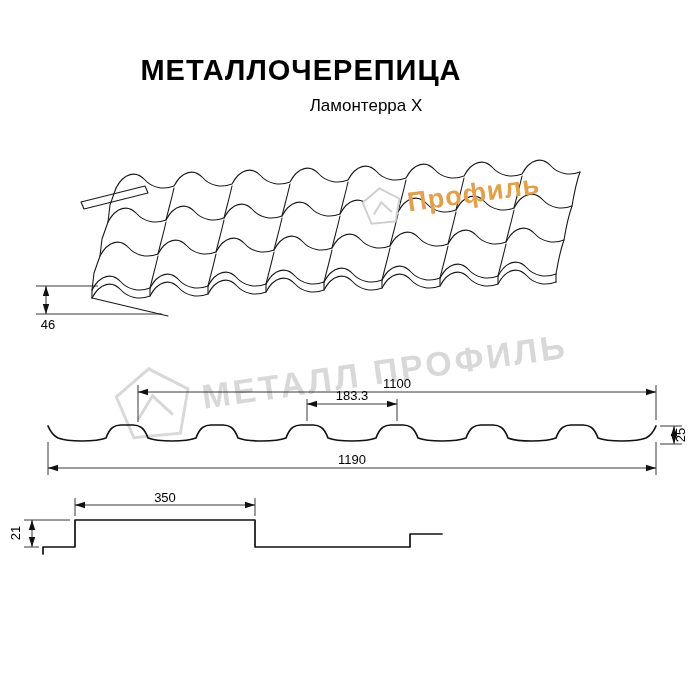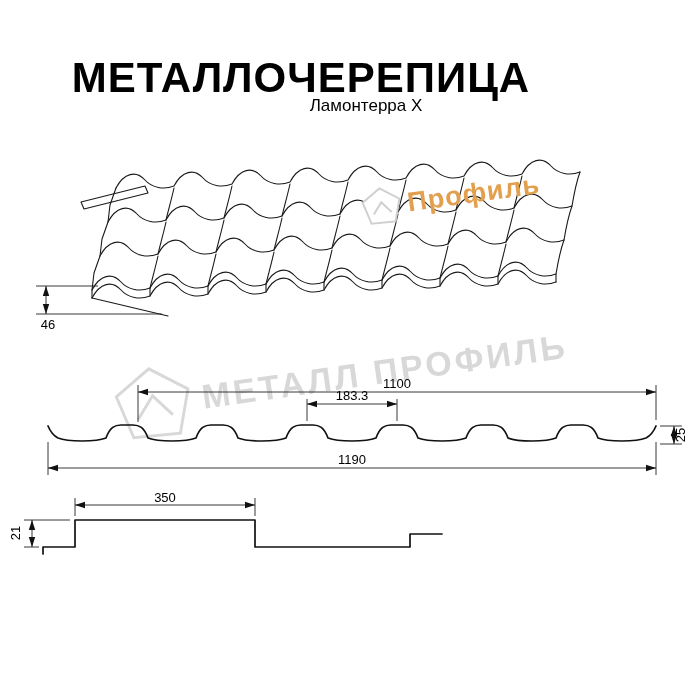--- a/index.html
+++ b/index.html
@@ -1,19 +1,19 @@
 <!DOCTYPE html>
 <html><head>
 <meta charset="utf-8">
 <style>
   html,body{margin:0;padding:0;background:#fff;}
   .canvas{position:relative;width:700px;height:700px;background:#fff;overflow:hidden;
           font-family:"Liberation Sans",sans-serif;color:#000;}
   .title{position:absolute;top:54px;left:0;width:602px;text-align:center;
-         font-size:42px;font-weight:bold;letter-spacing:1px;}
+         font-size:29px;font-weight:bold;letter-spacing:1px;}
   .subtitle{position:absolute;top:96px;left:16px;width:700px;text-align:center;
             font-size:17px;font-weight:400;}
   svg{position:absolute;overflow:visible;}
   svg .ln{fill:none;stroke:#1a1a1a;stroke-width:1.1;stroke-linejoin:round;stroke-linecap:round;}
   svg .ln-bold{fill:none;stroke:#111;stroke-width:1.7;stroke-linejoin:round;stroke-linecap:round;}
   svg .dimln{fill:none;stroke:#222;stroke-width:0.9;}
   svg text.dim{font:13px "Liberation Sans",sans-serif;fill:#000;}
   .wm{position:absolute;display:flex;align-items:center;white-space:nowrap;}
   .wm-mid{left:115px;top:372px;gap:10px;transform:rotate(-8deg);transform-origin:0 50%;z-index:0;}
   .wm-mid .wm-text{font-size:34px;font-weight:bold;letter-spacing:3px;color:#d8d8d8;}

